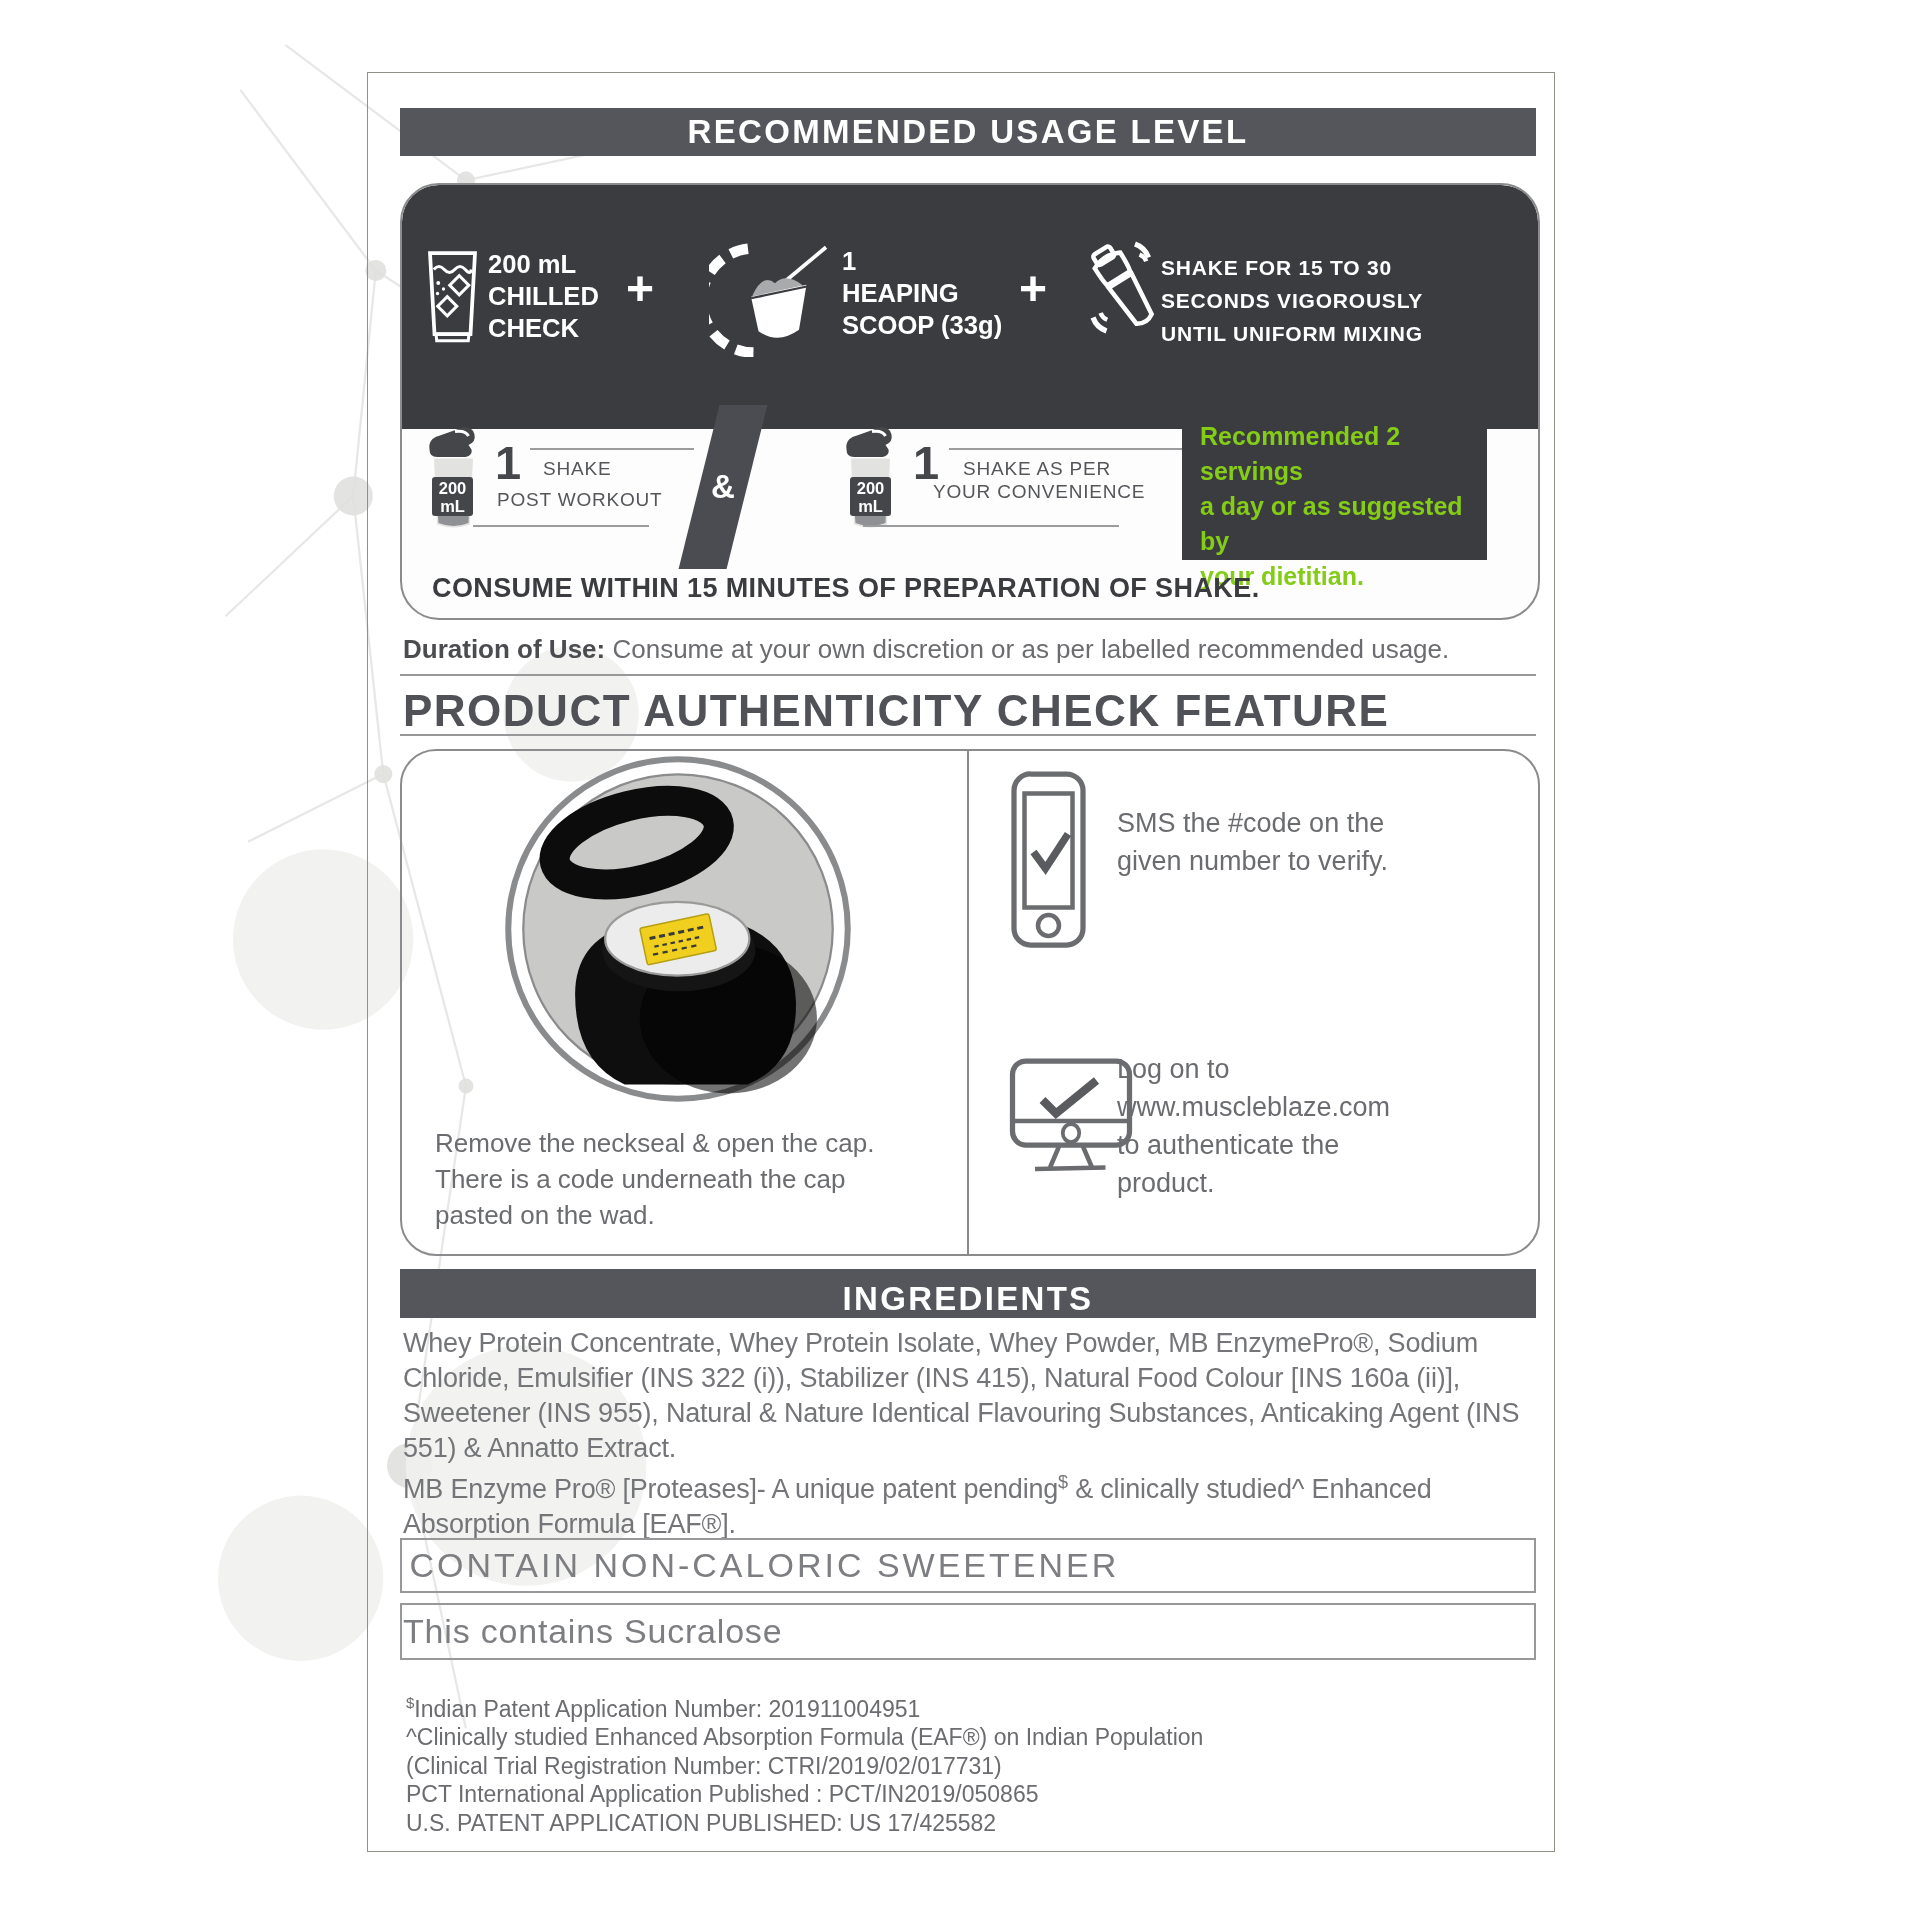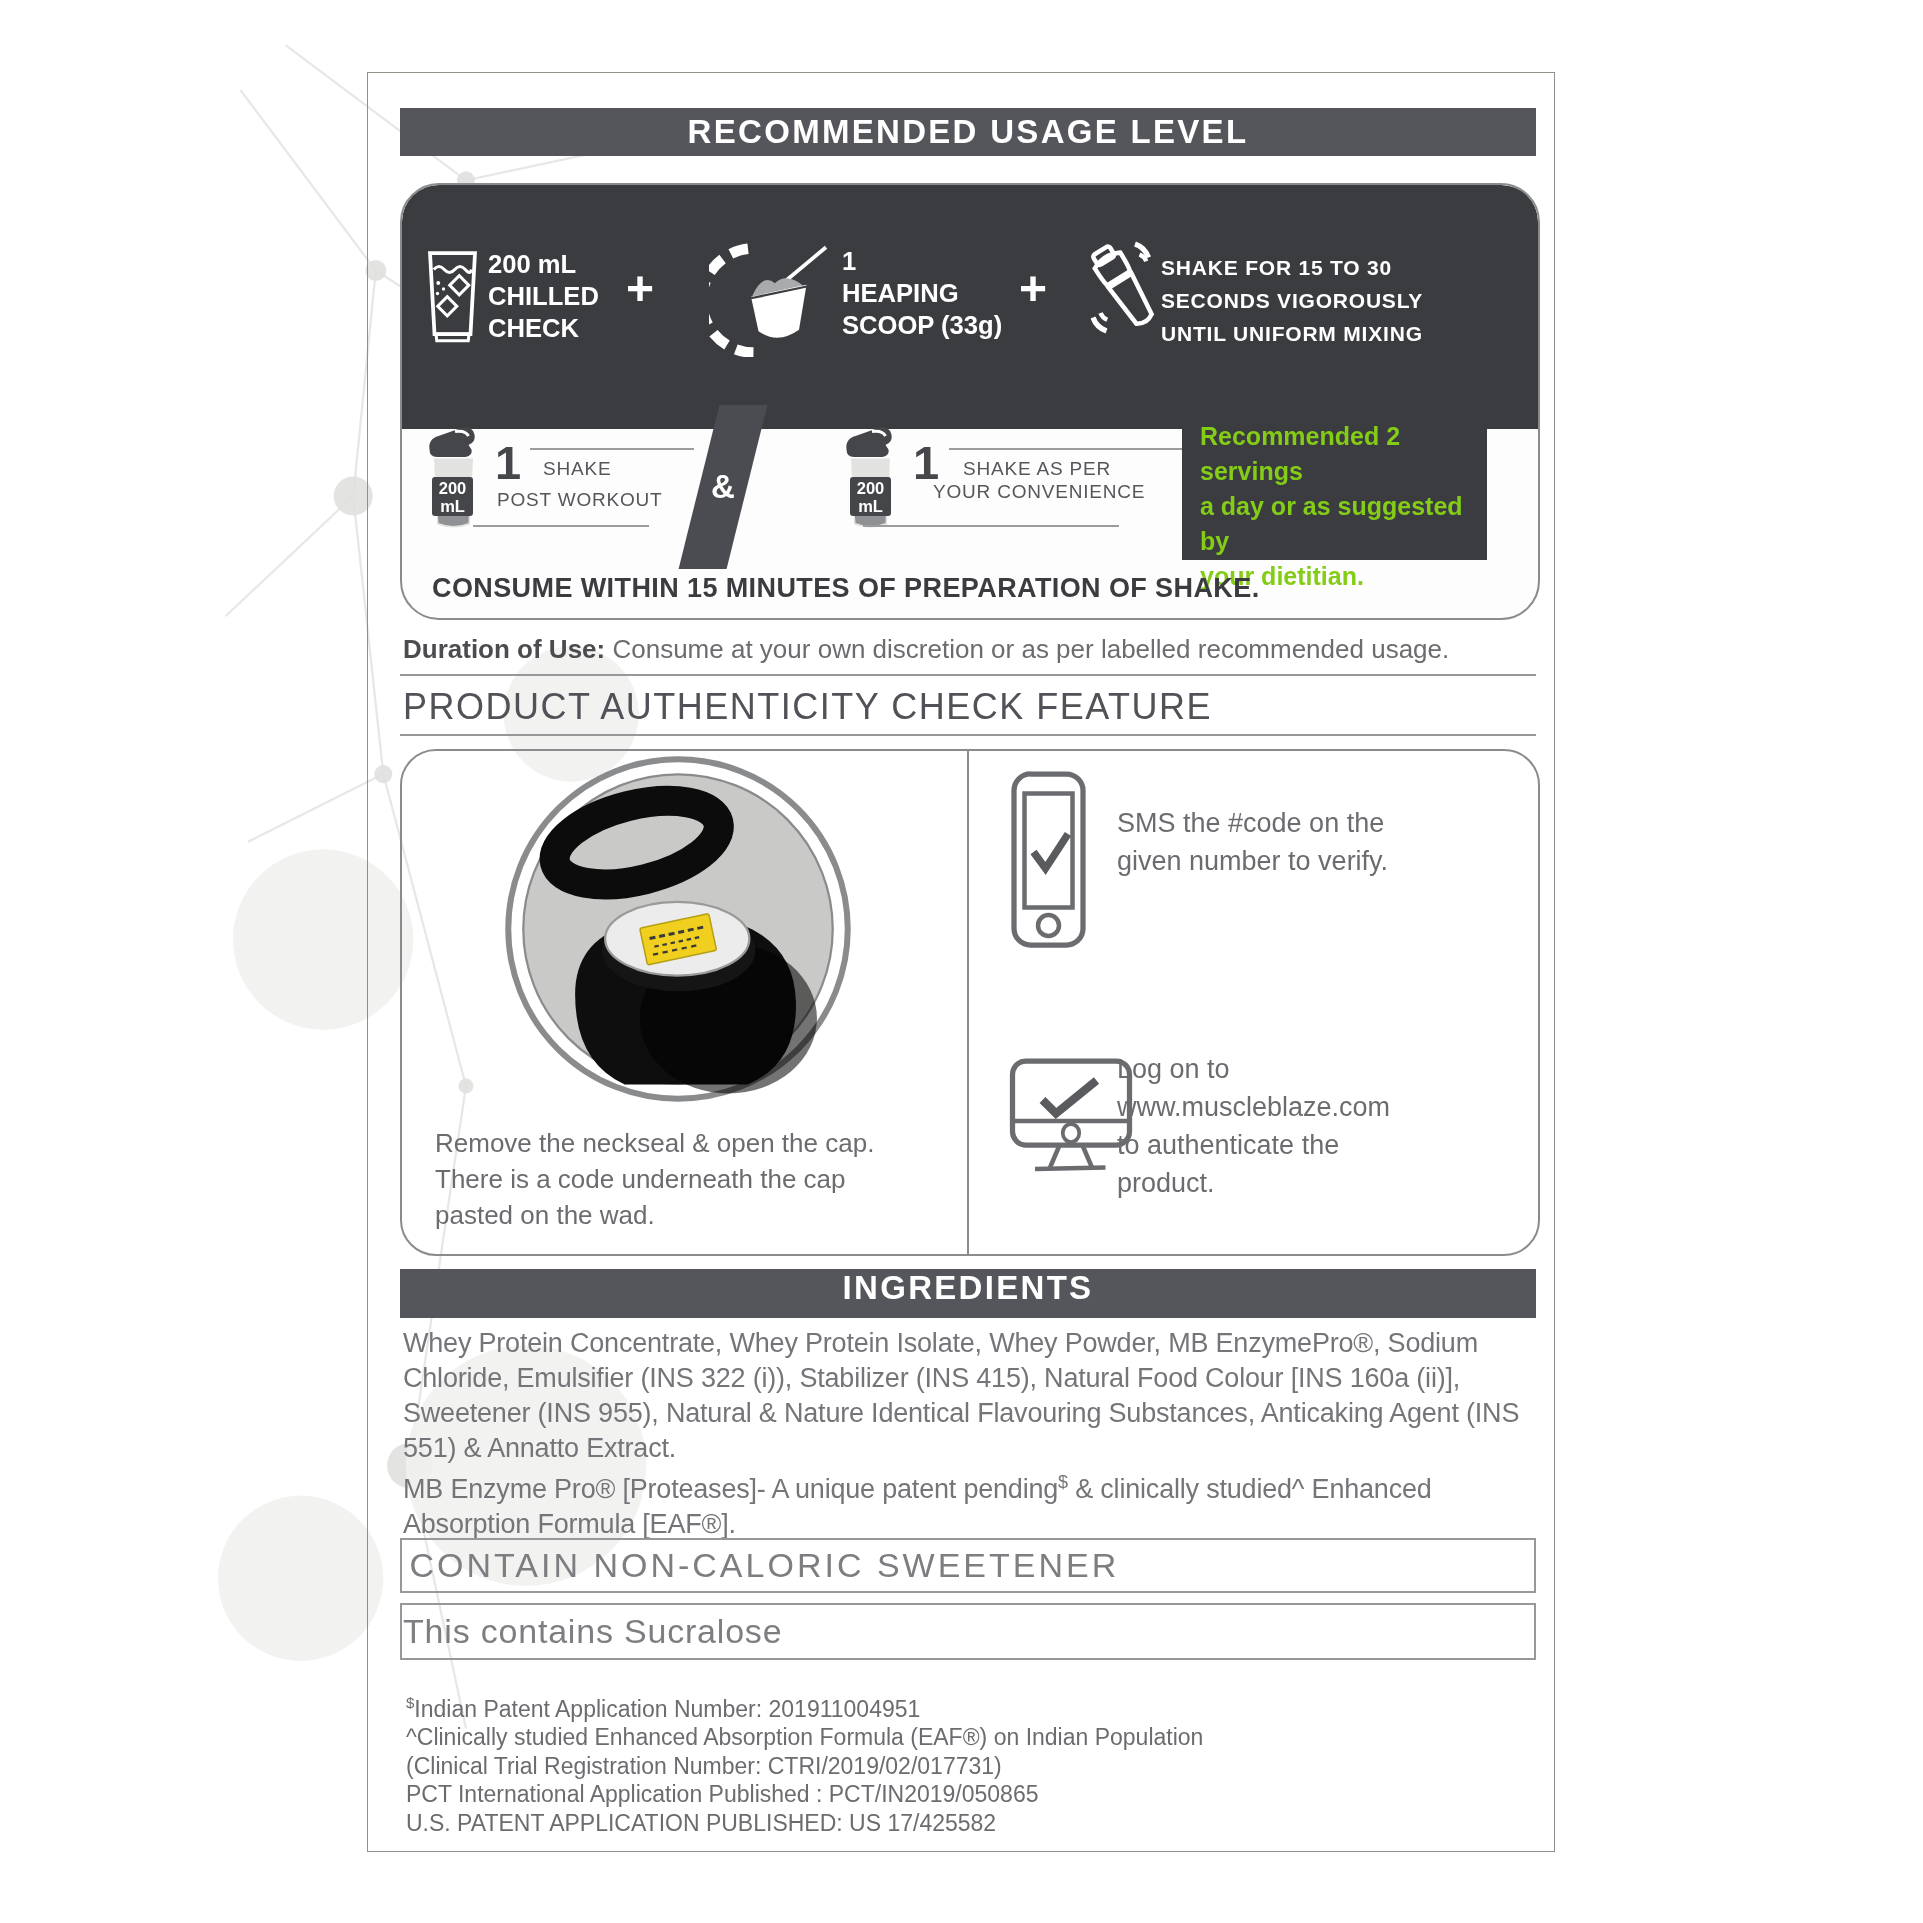--- a/index.html
+++ b/index.html
@@ -27,31 +27,31 @@
   .conn{background:#9b9c9e;height:2.3px;}
   .band{background:#4b4c51;transform:skewX(-14deg);display:flex;align-items:center;justify-content:center;}
   .band span{transform:skewX(14deg);color:#ffffff;font-size:33px;font-weight:bold;}
   .rec-box{background:#3b3c40;padding:12px 18px;}
   .rec-line{color:#84cc16;font-weight:bold;font-size:25px;line-height:35px;display:block;}
   .consume{color:#3b3c40;font-weight:bold;font-size:27px;letter-spacing:0.4px;}
   
   .duration{font-size:26px;color:#6b6c6f;}
   .duration b{color:#4b4c50;}
   .rule{background:#97989a;height:2.3px;}
-  .sec-head{color:#515257;font-weight:normal;font-size:36px;letter-spacing:1.5px;}
+  .sec-head{color:#515257;font-weight:bold;font-size:44px;letter-spacing:1.5px;}
   
   .auth-box{left:32px;top:676px;width:1136px;height:503px;border:2.3px solid #8a8b8d;
             border-radius:36px;overflow:hidden;display:flex;background:transparent;}
   .auth-left{position:relative;width:565px;height:100%;}
   .auth-right{position:relative;flex:1;height:100%;border-left:2.3px solid #8a8b8d;}
   .cap-line{display:block;color:#6b6c6f;font-size:26px;line-height:36px;}
   .info-line{display:block;color:#6b6c6f;font-size:27px;line-height:38px;}
   
   .ing-bar{left:32px;top:1196px;width:1136px;height:49px;background:#55565b;
-           display:flex;align-items:flex-start;justify-content:center;}
+           display:flex;align-items:flex-end;justify-content:center;}
   .para{color:#747578;font-size:27px;line-height:35px;letter-spacing:-0.2px;}
   .para sup{font-size:18px;}
   .notice{border:2.3px solid #97989a;display:flex;align-items:center;background:transparent;}
   .notice-txt1{color:#7d7e81;font-size:34px;letter-spacing:3px;padding-left:7.5px;}
   .notice-txt2{color:#7d7e81;font-size:34px;letter-spacing:0.8px;padding-left:1px;}
   .foot-line{display:block;color:#6b6c6f;font-size:23px;line-height:28.6px;}
   .foot-line sup{font-size:15px;}
   svg{display:block;}
 </style>
 </head>

